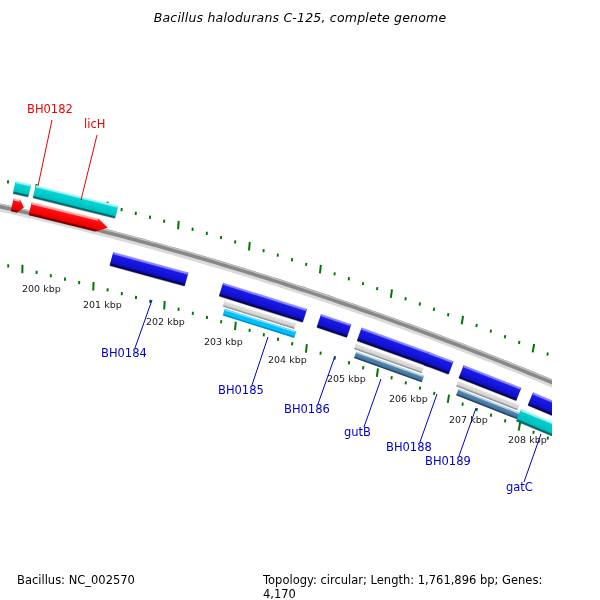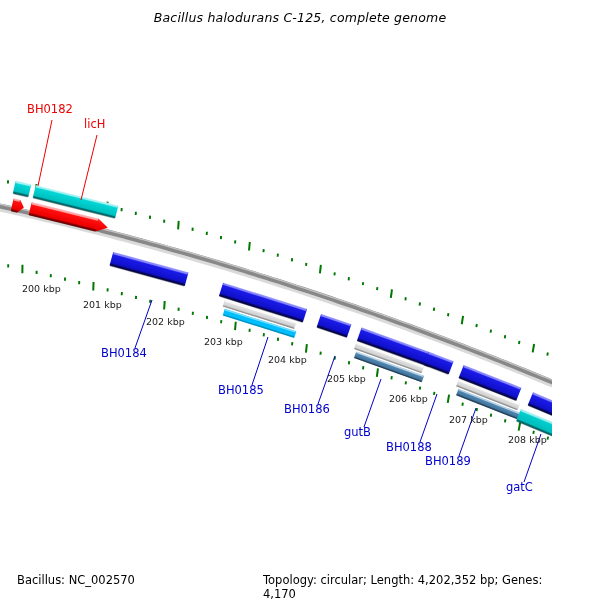--- a/index.html
+++ b/index.html
@@ -335,14 +335,14 @@
         <text x="284" y="413" class="gene-label blue">BH0186</text>
         <text x="344" y="436" class="gene-label blue">gutB</text>
         <text x="386" y="451" class="gene-label blue">BH0188</text>
         <text x="425" y="465" class="gene-label blue">BH0189</text>
         <text x="506" y="491" class="gene-label blue">gatC</text>
         <text x="556" y="509" class="gene-label blue">gatB</text>
       </g>
   </svg>
 
   <div id="footer-left">Bacillus: NC_002570</div>
-  <div id="footer-right">Topology: circular; Length: 4,202,352 bp; Genes: 4,170</div>
+  <div id="footer-right">Topology: circular; Length: 1,761,896 bp; Genes: 4,170</div>
 </div>
 
 </body></html>

